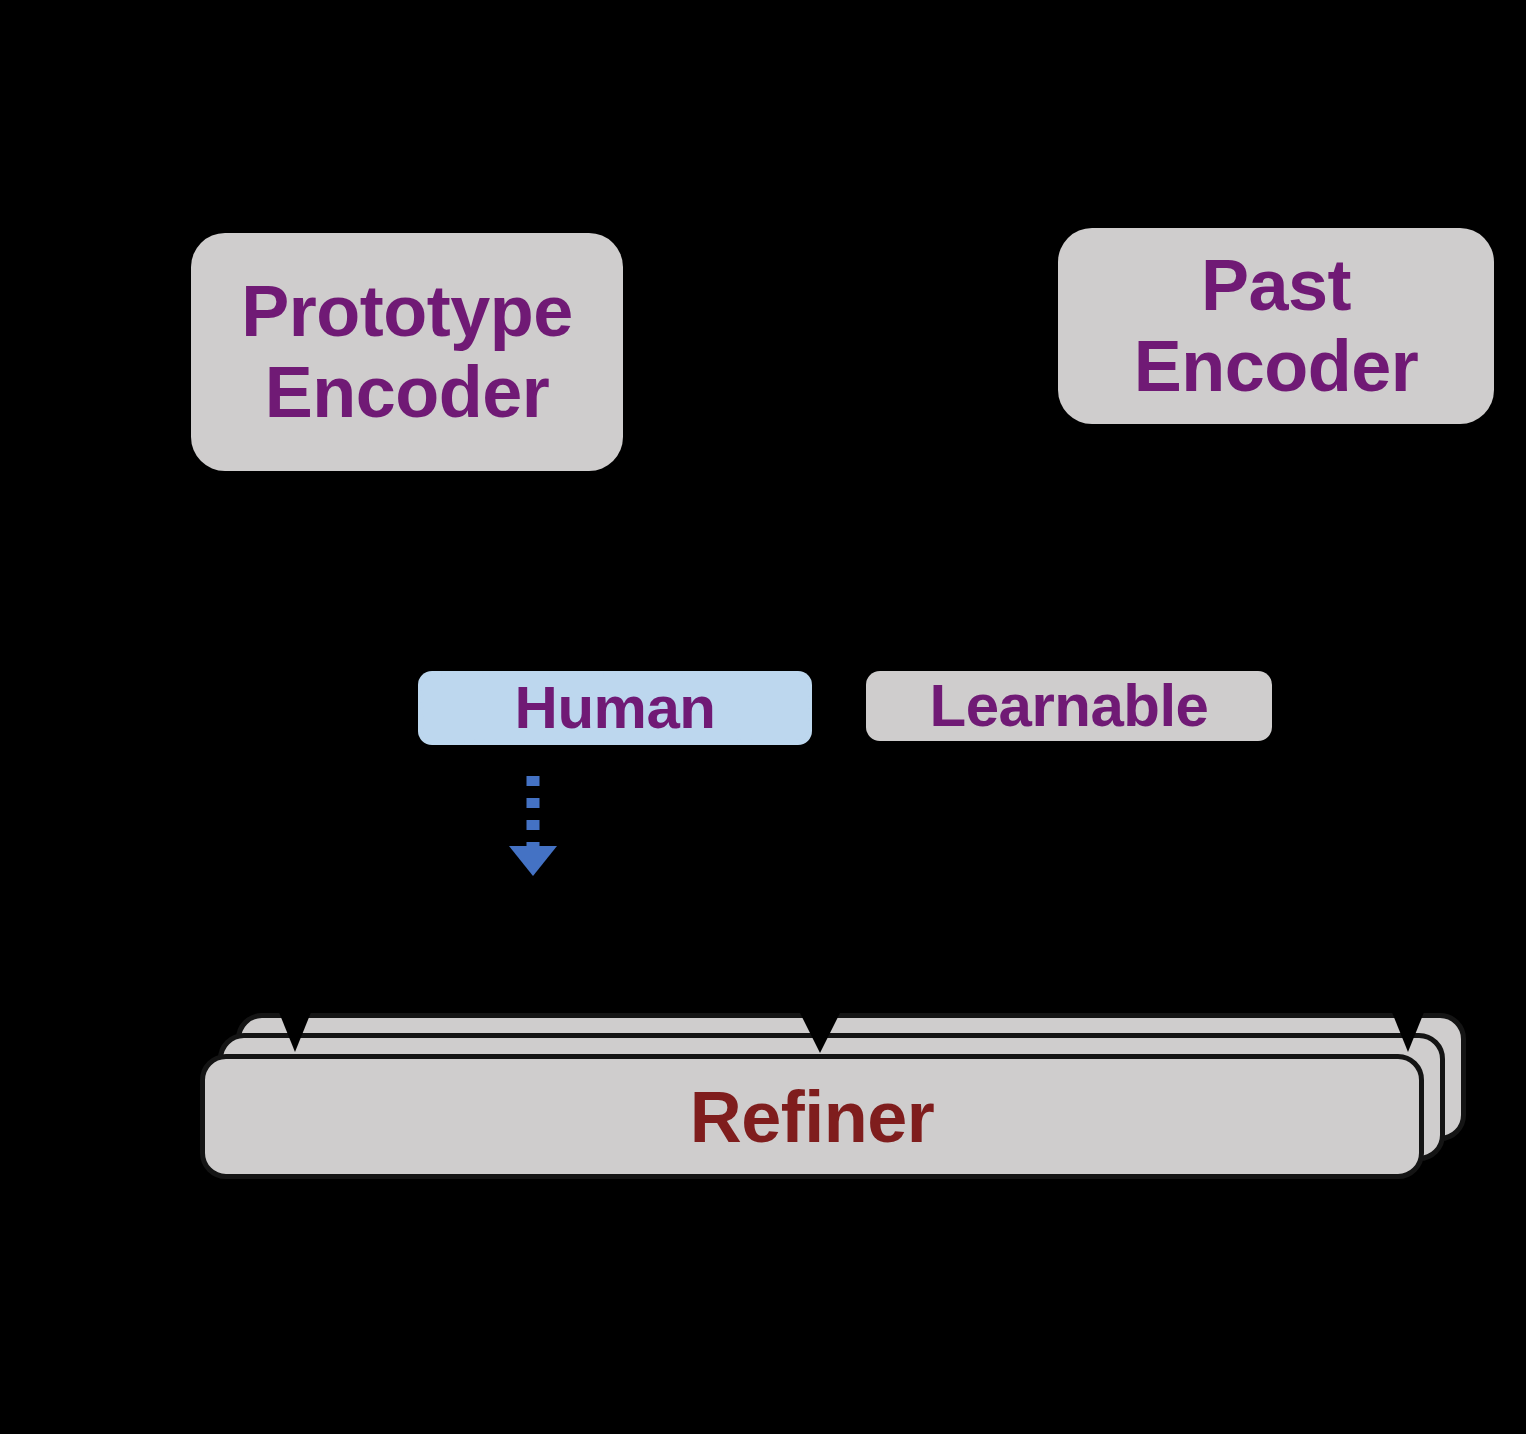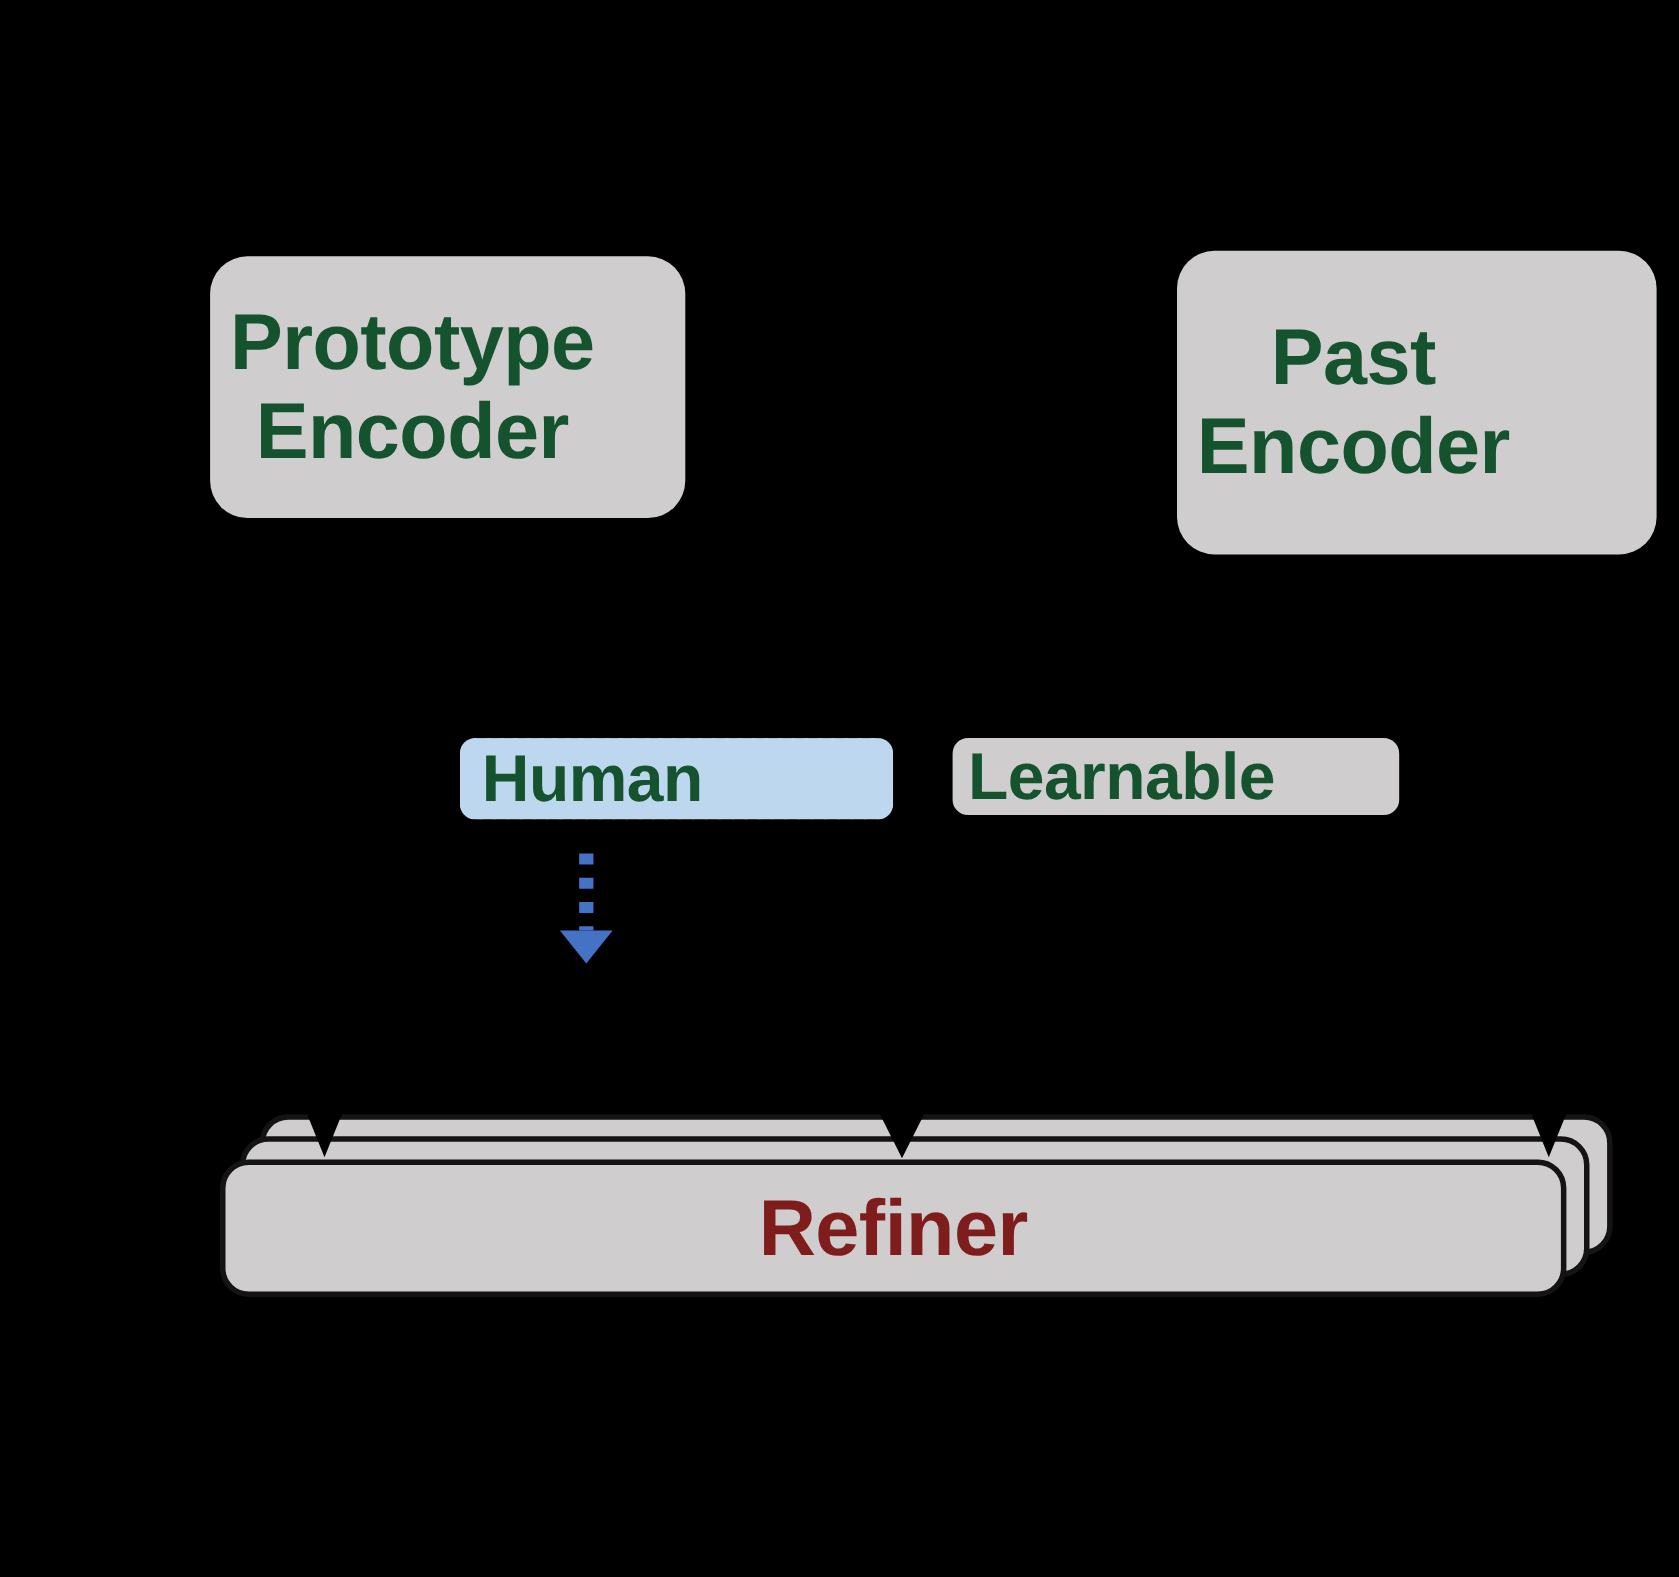--- a/index.html
+++ b/index.html
@@ -15,23 +15,23 @@
     width: 1526px;
     height: 1434px;
     background: #000000;
     overflow: hidden;
   }
   .node {
     position: absolute;
     box-sizing: border-box;
     display: flex;
     align-items: center;
-    justify-content: flex-start;
+    justify-content: center;
     text-align: center;
-    color: #14532d;
+    color: #701a75;
     font-weight: bold;
     line-height: 1.12;
     letter-spacing: -0.5px;
   }
   
   .encoder {
     background: #CFCDCD;
     border-radius: 34px;
     font-size: 72px;
     padding: 0 18px;
@@ -39,22 +39,21 @@
   #proto-encoder {
     left: 191px;
     top: 233px;
     width: 432px;
     height: 238px;
   }
   #past-encoder {
     left: 1058px;
     top: 228px;
     width: 436px;
-    height: 276px;
-    margin-left: 12px;
+    height: 196px;
   }
   
   .legend-chip {
     font-size: 60px;
     border-radius: 12px;
     padding: 0 14px;
   }
   #legend-human {
     left: 418px;
     top: 671px;

